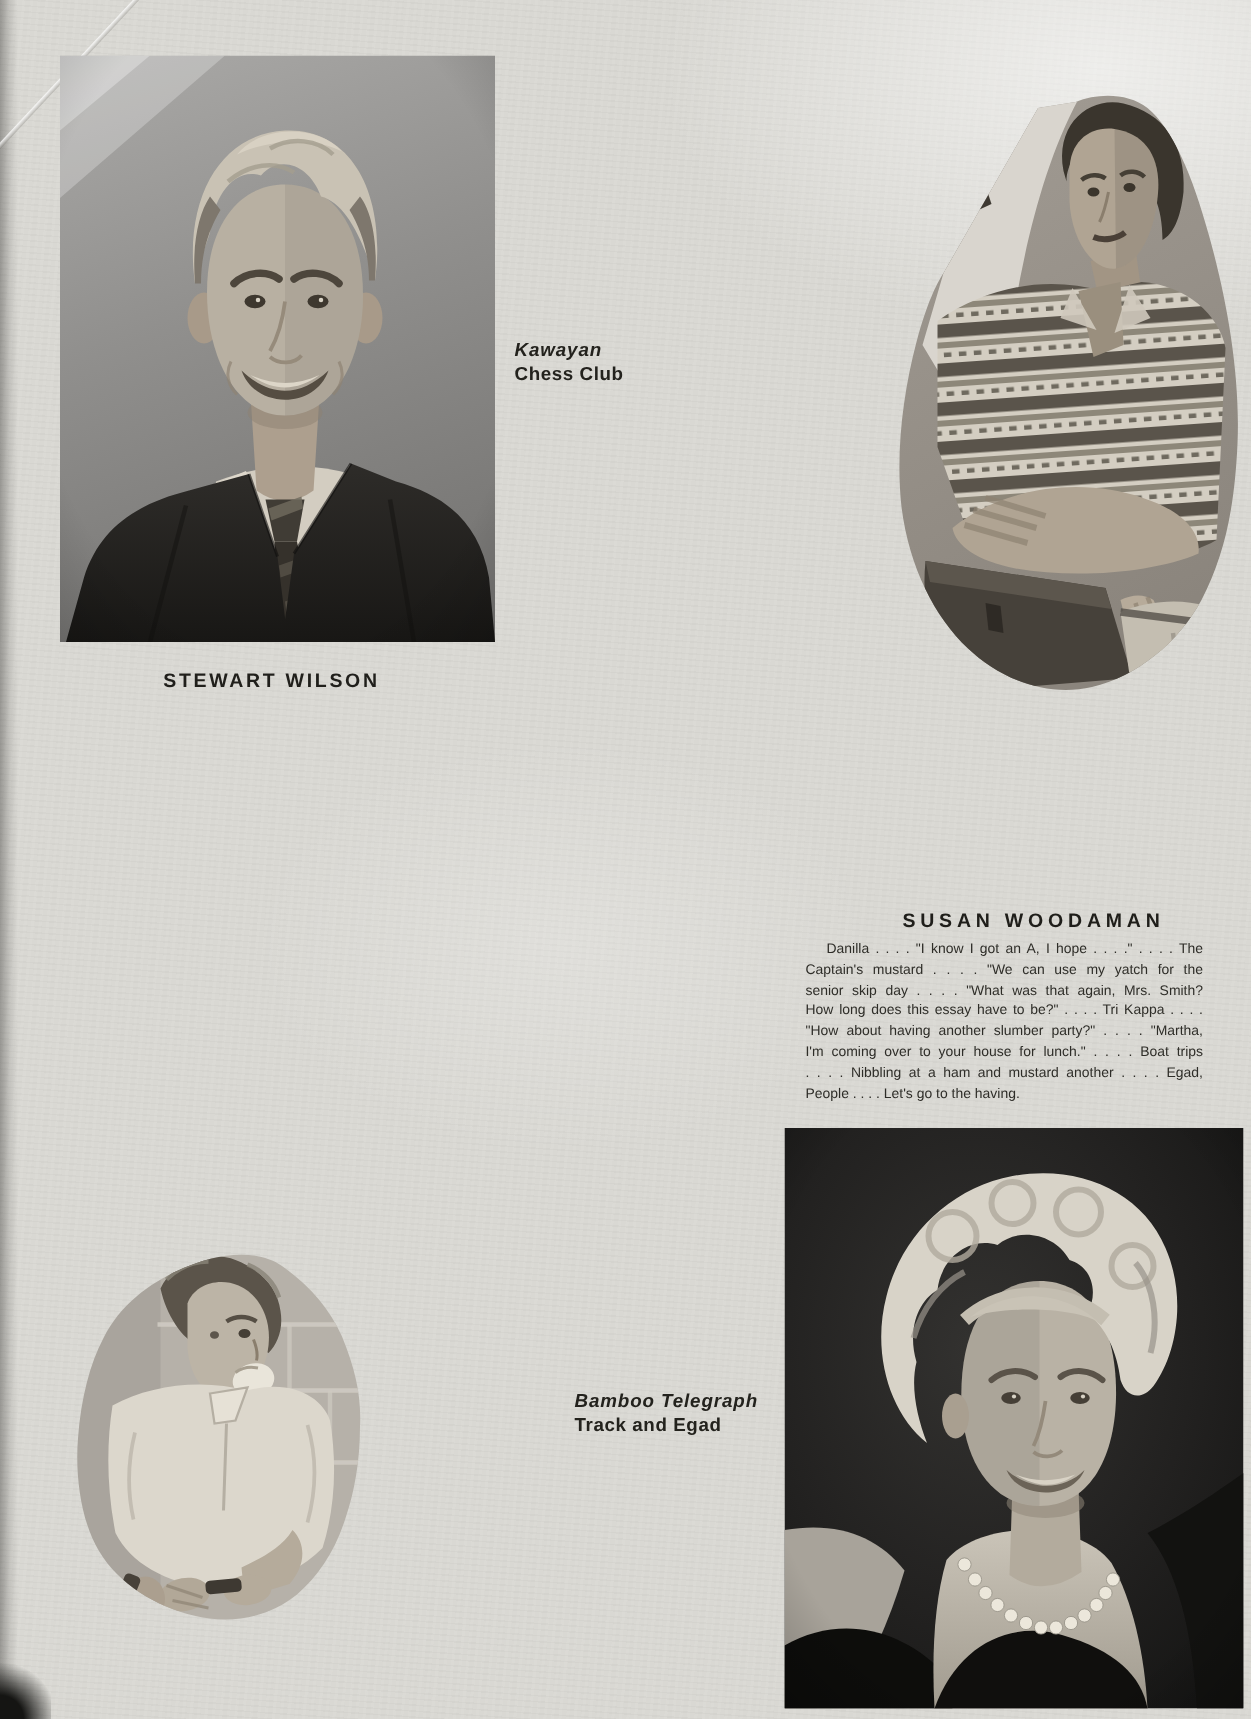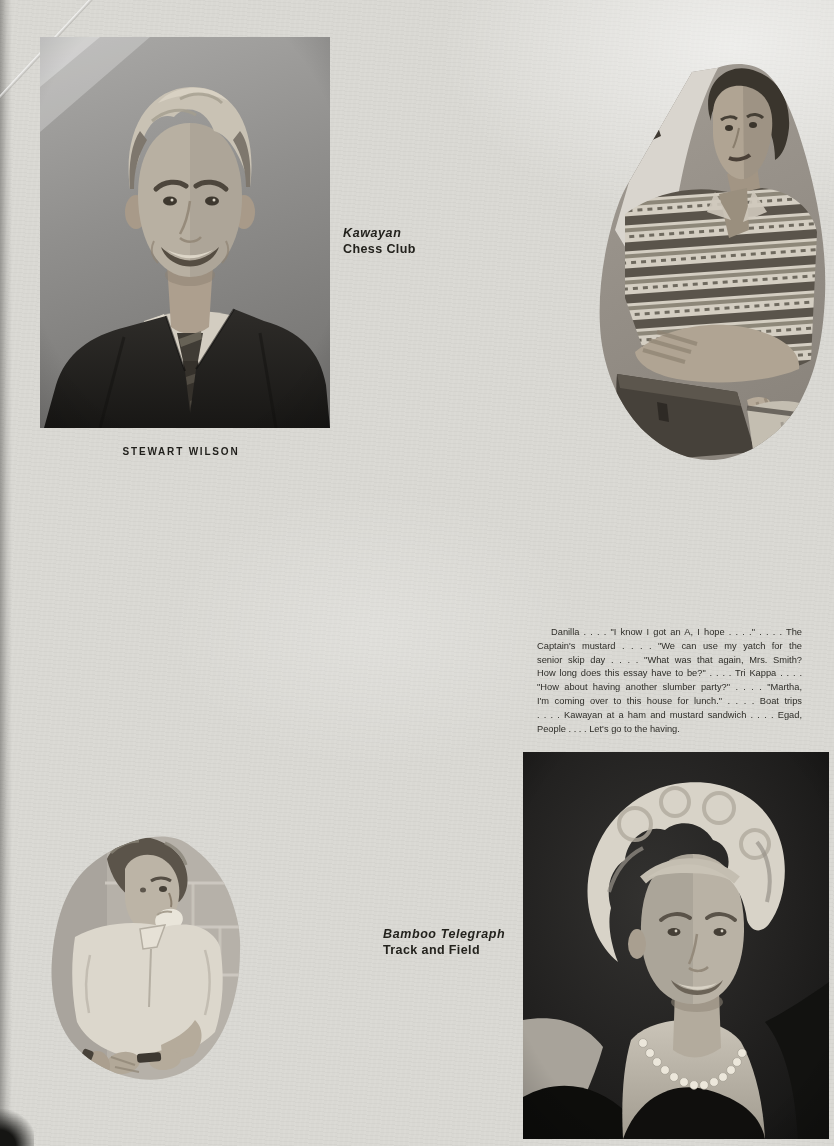--- a/index.html
+++ b/index.html
@@ -20,21 +20,21 @@
     background:linear-gradient(to right, rgba(45,44,42,.38), rgba(45,44,42,.12) 55%, rgba(45,44,42,0));}
   .corner-bl-fill{left:0;bottom:0;width:34px;height:40px;
     background:radial-gradient(circle at 0% 100%, #151513 30%, rgba(21,21,19,0) 72%);}
   .crease{left:-28px;top:40px;width:160px;height:3px;
     background:linear-gradient(to bottom, rgba(255,255,255,.85), rgba(120,118,112,.35));
     transform:rotate(-47deg);}
   
   .photo{display:block;}
   
   .cap-stewart{left:40px;top:446px;width:282px;text-align:center;
-    font-size:10px;font-weight:bold;letter-spacing:1.8px;color:#201f1b;}
+    font-size:13px;font-weight:bold;letter-spacing:1.8px;color:#201f1b;}
   .label-two-line{font-size:12.5px;font-weight:bold;line-height:15.5px;
     letter-spacing:.4px;color:#23221d;}
   .label-kawayan{left:343px;top:226px;}
   .label-bamboo{left:383px;top:927px;}
   .line-italic{font-style:italic;letter-spacing:.6px;}
   .susan-heading{left:557px;top:606px;width:264px;text-align:center;
     font-size:13px;font-weight:bold;letter-spacing:3.2px;color:#1f1e1a;}
   .susan-bio{left:537px;top:626px;width:265px;font-size:9.3px;line-height:13.8px;
     color:#2e2d28;overflow:hidden;}
   .bio-line{text-align:justify;text-align-last:justify;white-space:normal;}
@@ -170,28 +170,29 @@
       <path d="M20,312 L140,330 L158,390 L36,400 C24,372 17,342 20,312 Z" fill="#46413a"></path>
       <path d="M20,312 L140,330 L144,344 L23,326 Z" fill="#5c564d"></path>
       <path d="M60,340 L70,342 L72,360 L62,358 Z" fill="#2e2a25"></path>
 
       <path d="M150,346 C180,334 212,338 228,354 L228,402 L158,402 Z" fill="#c4beb1"></path>
       <path d="M150,346 L228,356" stroke="#55504a" stroke-width="5" opacity="0.8"></path>
       <path d="M185,360 L190,400" stroke="#9a948a" stroke-width="3" opacity="0.8"></path>
     </g>
   </svg>
 
+  <div class="abs susan-heading">SUSAN WOODAMAN</div>
   <div class="abs susan-bio">
     <div class="bio-line first">Danilla . . . . "I know I got an A, I hope . . . ." . . . . The</div>
     <div class="bio-line">Captain's mustard . . . . "We can use my yatch for the</div>
     <div class="bio-line">senior skip day . . . .  "What was that again, Mrs. Smith?</div>
     <div class="bio-line">How long does this essay have to be?" . . . . Tri Kappa . . . .</div>
     <div class="bio-line">"How about having another slumber party?" . . . . "Martha,</div>
-    <div class="bio-line">I'm coming over to this house for lunch." . . . . Boat trips</div>
-    <div class="bio-line">. . . . Kawayan at a ham and mustard sandwich . . . . Egad,</div>
+    <div class="bio-line">I'm coming over to your house for lunch." . . . . Boat trips</div>
+    <div class="bio-line">. . . . Nibbling at a ham and mustard another . . . . Egad,</div>
     <div class="bio-line last">People . . . . Let's go to the having.</div>
   </div>
 
   <svg class="abs photo" style="left:45px;top:835px;" width="200" height="252" viewBox="0 0 200 252" role="img">
     <defs>
       <clipPath id="blob3">
         <path d="M96,4 C112,0 130,0 143,9 C160,21 174,36 183,56 C192,78 196,96 195,116 C195,140 191,160 186,175 C179,198 168,215 153,228 C133,244 108,248 84,242 C59,236 34,221 21,199 C9,179 5,149 7,124 C9,97 15,74 24,57 C39,27 70,11 96,4 Z"></path>
       </clipPath>
     </defs>
     <g clip-path="url(#blob3)">
@@ -223,21 +224,21 @@
       <rect x="92" y="218" width="24" height="9" rx="3" fill="#3e3932" transform="rotate(-5 104 222)"></rect>
       <path d="M66,222 L90,230 M70,232 L94,237" stroke="#8e8474" stroke-width="2" opacity="0.7"></path>
 
       <ellipse cx="52" cy="231" rx="13" ry="15" fill="#ab9f8f"></ellipse>
       <rect x="34" y="214" width="11" height="26" rx="3" fill="#474139" transform="rotate(22 39 227)"></rect>
     </g>
   </svg>
 
   <div class="abs label-two-line label-bamboo">
     <div class="line-italic">Bamboo Telegraph</div>
-    <div>Track and Field</div>
+    <div>Track and Egad</div>
   </div>
 
   <svg class="abs photo" style="left:523px;top:752px;" width="306" height="387" viewBox="0 0 306 387" role="img">
     <defs>
       <radialGradient id="p4bg" cx="0.42" cy="0.38" r="0.85">
         <stop offset="0" stop-color="#333230"></stop>
           <stop offset="0.55" stop-color="#222120"></stop>
           <stop offset="1" stop-color="#131312"></stop>
       </radialGradient>
       <linearGradient id="p4chest" x1="0" y1="0" x2="0" y2="1">

